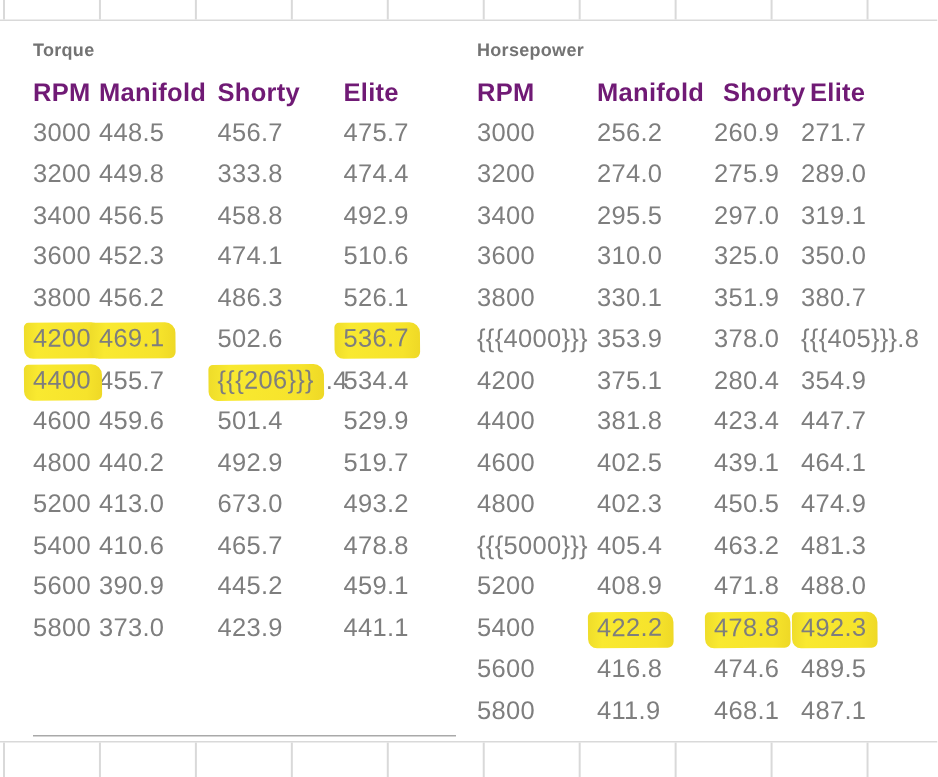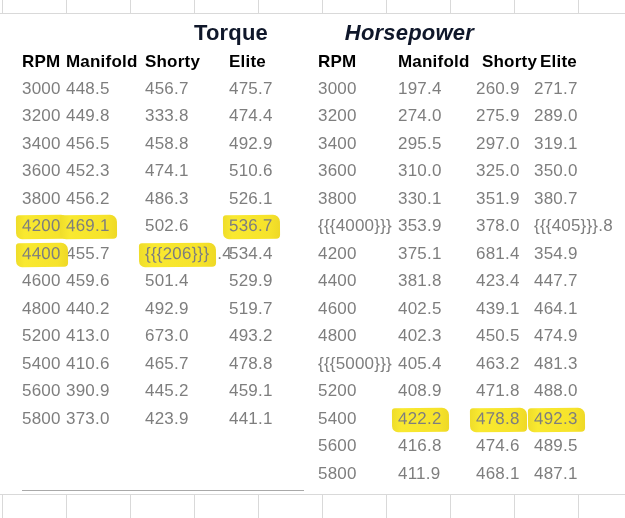--- a/index.html
+++ b/index.html
@@ -22,38 +22,38 @@
   .tbl-bottom-border{
     position:absolute;left:22px;top:490px;width:282px;height:1px;
     background:#a9a9a9;
   }
   
   .tbl-section{position:absolute;top:20px;}
   .tbl-section.torque{left:22px;width:282px;}
   .tbl-section.horsepower{left:318px;width:272px;}
   .title{
     height:28px;line-height:26px;
-    text-align:right;
-    font-size:22px;font-weight:700;color:#0f172a;
+    text-align:left;
+    font-size:12px;font-weight:700;color:#737373;
     letter-spacing:.2px;
   }
   .torque .title{padding-right:36px;}
-  .horsepower .title{padding-right:116px;font-style:italic;}
+  .horsepower .title{padding-right:116px;}
   table{
     border-collapse:collapse;table-layout:fixed;
     width:100%;
   }
   th,td{
     padding:0;text-align:left;vertical-align:middle;
     white-space:nowrap;overflow:visible;
     font-size:17px;letter-spacing:.2px;
   }
   thead tr{height:27px;}
   tbody tr{height:27.5px;}
-  th{font-weight:700;color:#000000;}
+  th{font-weight:700;color:#701a75;}
   td{font-weight:400;color:#7e7e7e;}
   .horsepower th:nth-child(3),.horsepower th:nth-child(4){padding-left:6px;}
   .torque td:nth-child(3),.torque th:nth-child(3){padding-left:3px;}
   
   .hl{
     display:inline-block;
     background:linear-gradient(93deg,#eedc2a,#f9e930 18%,#f6e32b 80%,#eed826);
     border-radius:3px 7px 4px 6px;
     padding:1px 7px 3px 6px;
     margin:-1px -7px -3px -6px;
@@ -179,21 +179,21 @@
         <tr>
           <th>RPM</th>
           <th>Manifold</th>
           <th>Shorty</th>
           <th>Elite</th>
         </tr>
       </thead>
     <tbody>
         <tr>
           <td><span>3000</span></td>
-          <td><span>197.4</span></td>
+          <td><span>256.2</span></td>
           <td><span>260.9</span></td>
           <td><span>271.7</span></td>
         </tr>
         <tr>
           <td><span>3200</span></td>
           <td><span>274.0</span></td>
           <td><span>275.9</span></td>
           <td><span>289.0</span></td>
         </tr>
         <tr>
@@ -216,21 +216,21 @@
         </tr>
         <tr>
           <td><span>{{{4000}}}</span></td>
           <td><span>353.9</span></td>
           <td><span>378.0</span></td>
           <td><span>{{{405}}}.8</span></td>
         </tr>
         <tr>
           <td><span>4200</span></td>
           <td><span>375.1</span></td>
-          <td><span>681.4</span></td>
+          <td><span>280.4</span></td>
           <td><span>354.9</span></td>
         </tr>
         <tr>
           <td><span>4400</span></td>
           <td><span>381.8</span></td>
           <td><span>423.4</span></td>
           <td><span>447.7</span></td>
         </tr>
         <tr>
           <td><span>4600</span></td>

